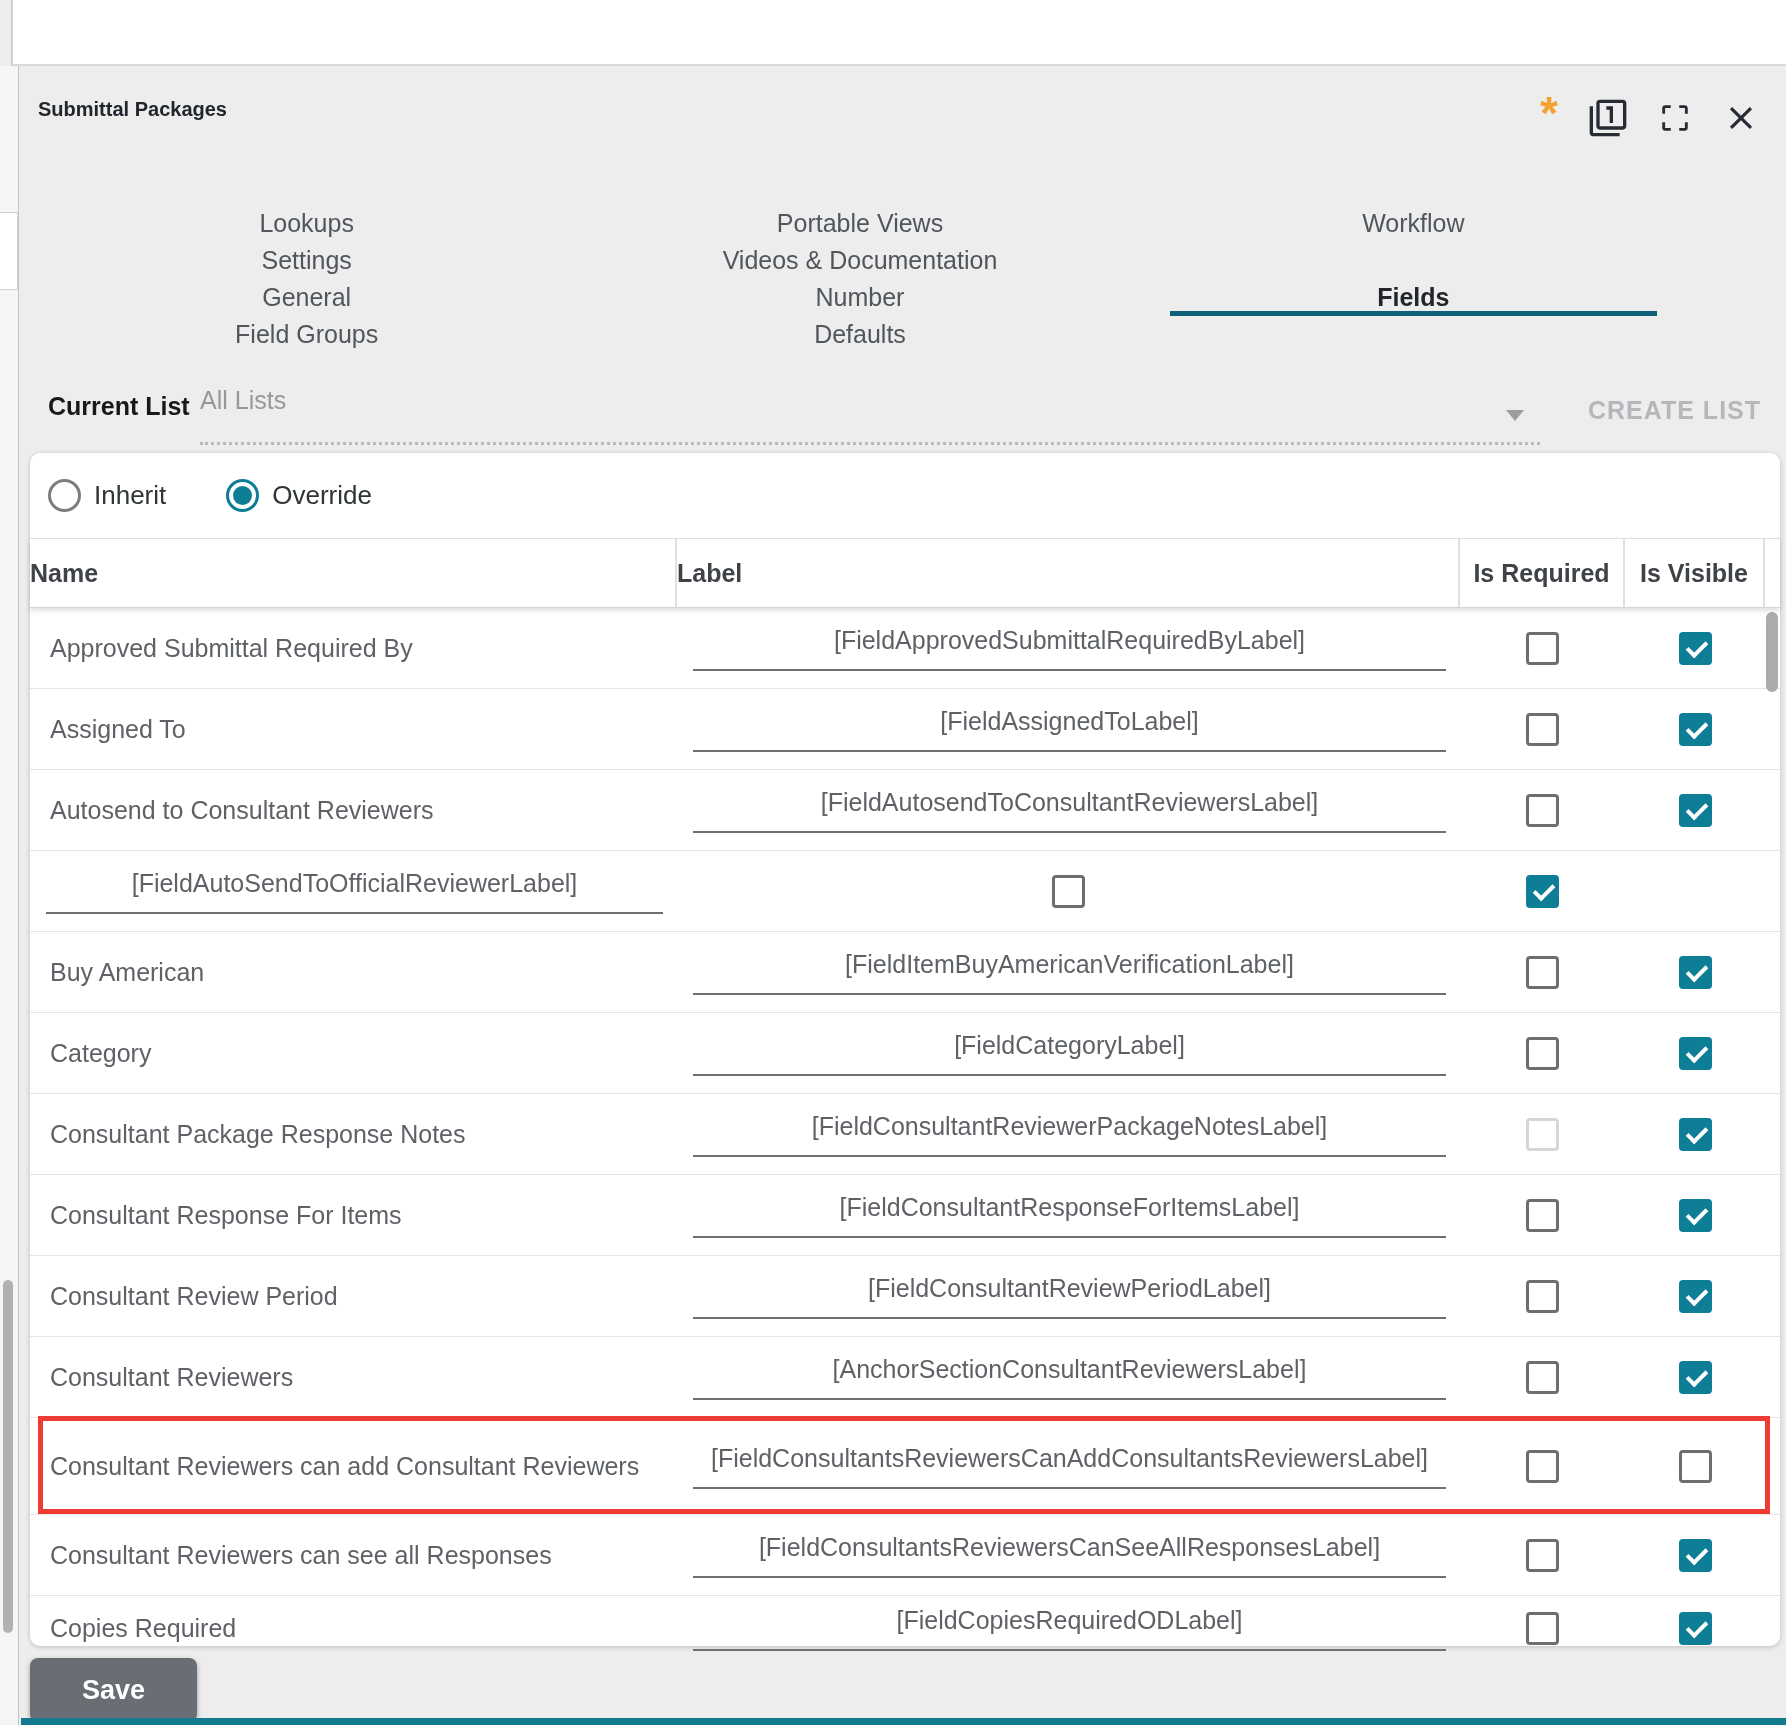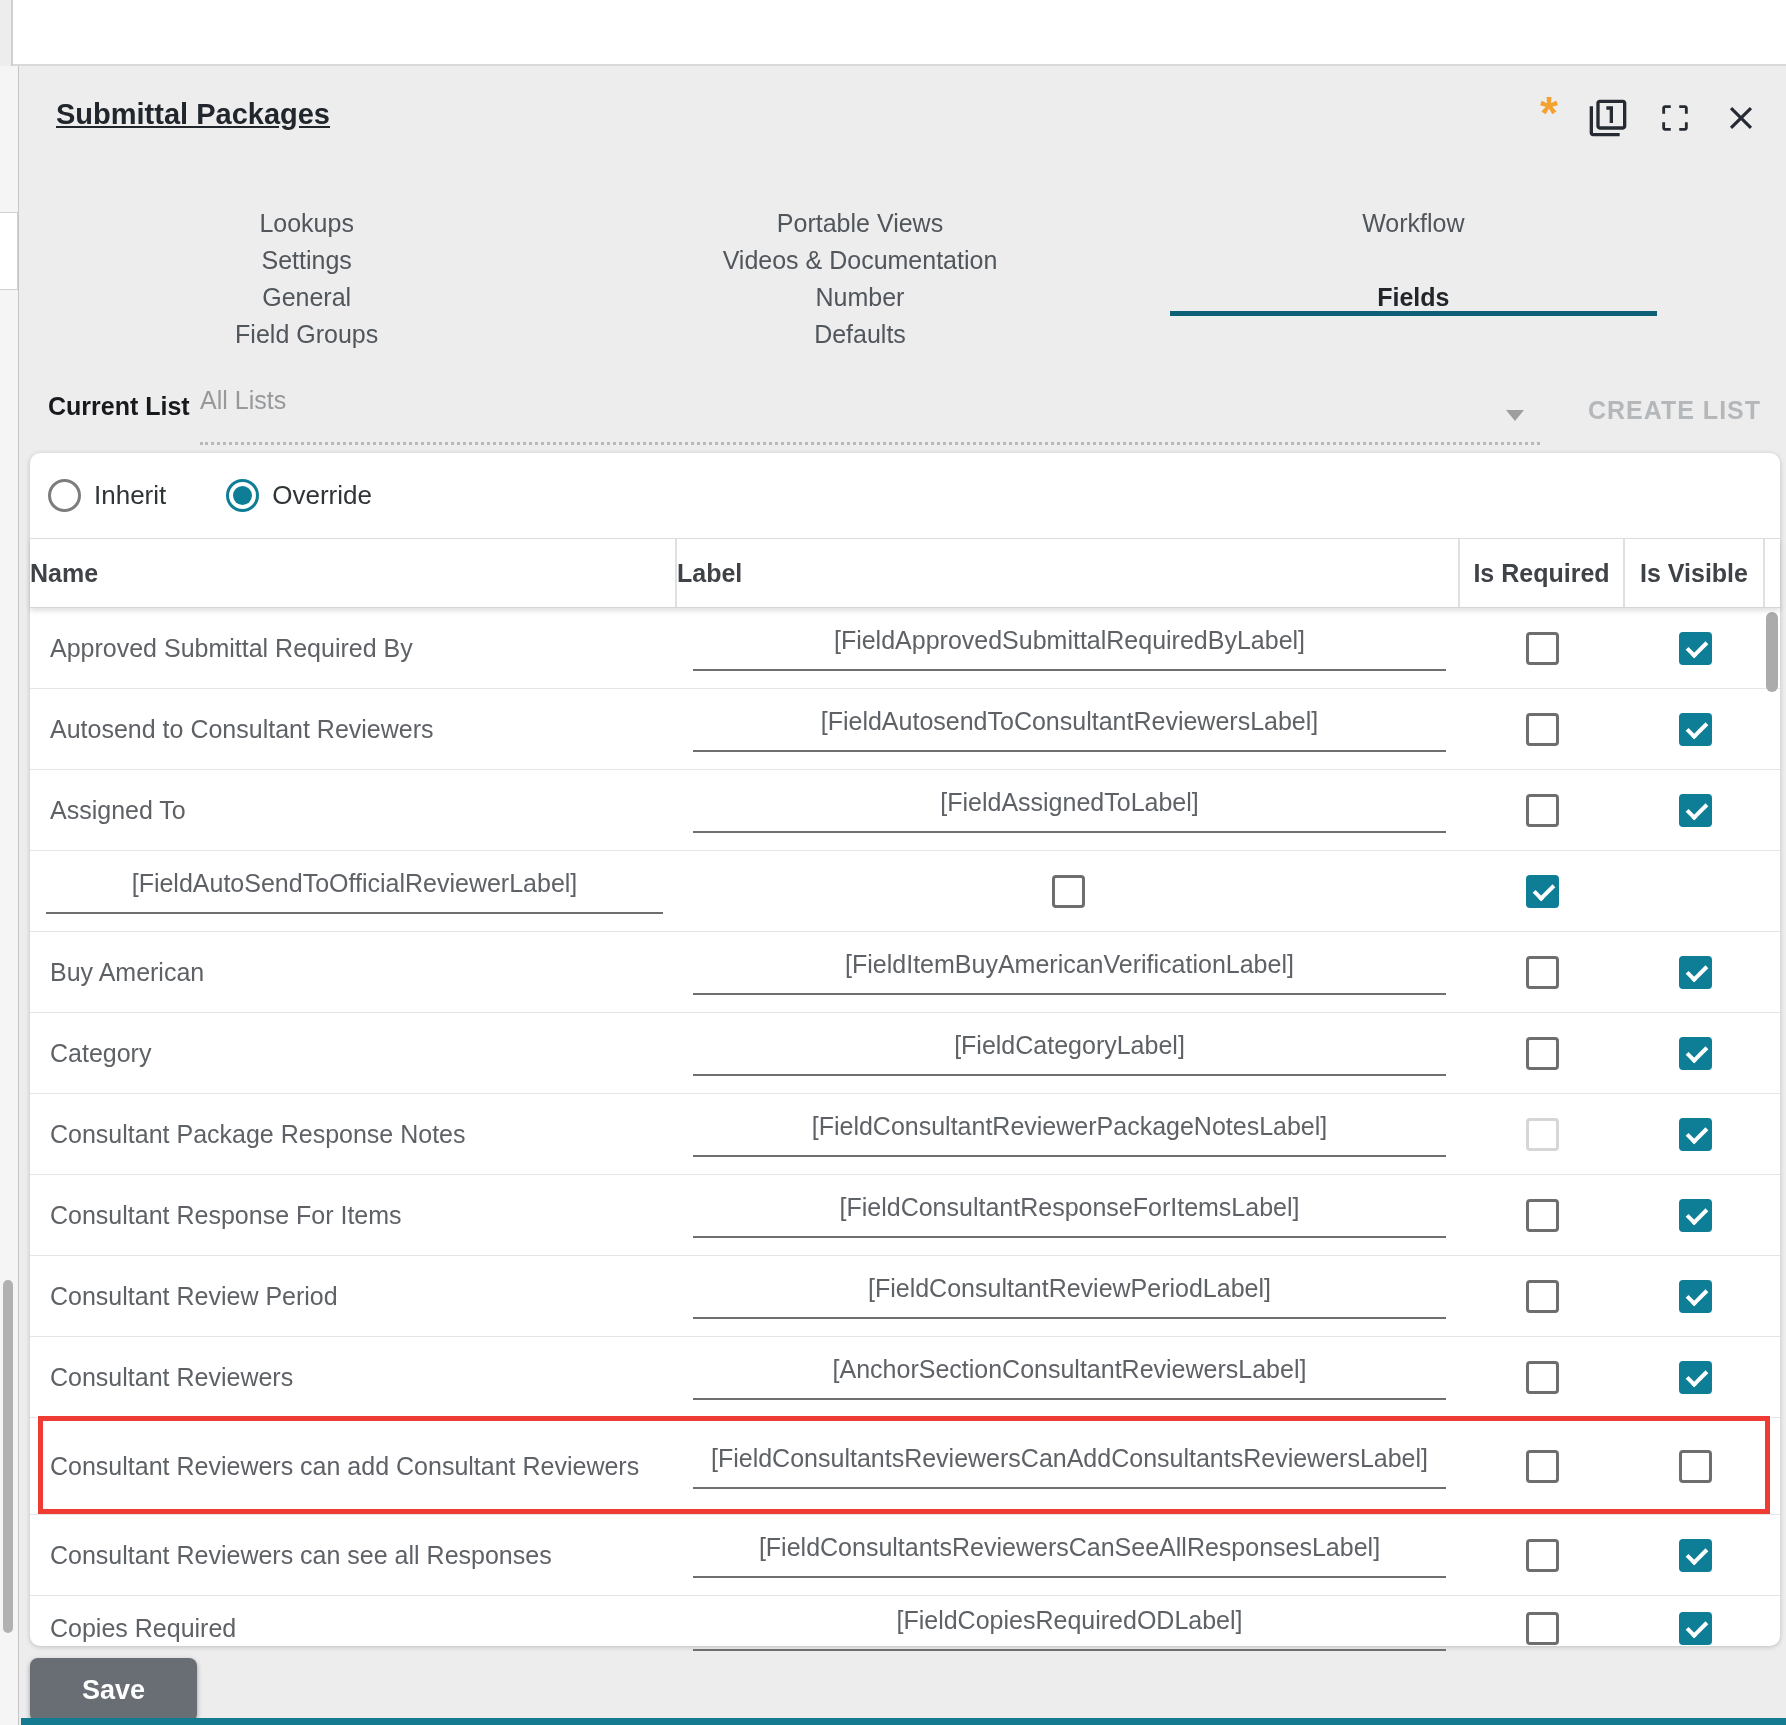--- a/index.html
+++ b/index.html
@@ -11,21 +11,21 @@
   }
   
   .top-window-bar{position:absolute;left:13px;top:0;right:0;height:64px;background:#ffffff;border-bottom:2px solid #d9d9d9;}
   .top-window-bar-edge{position:absolute;left:11px;top:0;width:2px;height:66px;background:#cfcfcf;}
   .left-strip{position:absolute;left:0;top:66px;width:18px;bottom:0;background:#f5f5f5;border-right:1px solid #c6c6c6;}
   .left-fragment{position:absolute;left:0;top:212px;width:17px;height:76px;background:#ffffff;border:1px solid #d0d0d0;border-left:none;}
   .page-scrollbar-thumb{position:absolute;left:3px;top:1280px;width:10px;height:353px;border-radius:6px;background:#b1b1b1;}
   .bottom-accent-bar{position:absolute;left:21px;right:0;bottom:0;height:7px;background:var(--teal-dark);}
 
   
-  .dialog-title{position:absolute;left:56px;top:98px;font-size:29px;font-weight:700;color:#21262c;text-decoration:underline;}
+  .dialog-title{position:absolute;left:38px;top:98px;font-size:20px;font-weight:700;color:#21262c;}
   .titlebar-actions{position:absolute;top:92px;left:1540px;height:52px;display:flex;align-items:center;gap:30px;}
   .unsaved-indicator{color:var(--orange);font-size:46px;font-weight:700;line-height:20px;height:30px;display:inline-block;}
   .icon-btn{display:inline-flex;align-items:center;justify-content:center;cursor:pointer;}
 
   
   .tabs{position:absolute;left:30px;top:205px;width:1660px;}
   .tabs-row{display:grid;grid-template-columns:repeat(3,1fr);height:74px;}
   .tab{position:relative;display:flex;align-items:center;justify-content:center;
        font-size:25px;color:#50565c;cursor:pointer;white-space:nowrap;}
   .tab.active{color:#22262b;font-weight:700;}
@@ -159,36 +159,36 @@
         </div>
         <div class="cell-cb">
           <div class="cb"></div>
         </div>
         <div class="cell-cb">
           <div class="cb checked"></div>
         </div>
         <div class="cell-gutter"></div>
       </div>
       <div class="trow">
+        <div class="cell-name">Assigned To</div>
+        <div class="cell-label">
+          <div class="label-field">[FieldAssignedToLabel]</div>
+        </div>
+        <div class="cell-cb">
+          <div class="cb"></div>
+        </div>
+        <div class="cell-cb">
+          <div class="cb checked"></div>
+        </div>
+        <div class="cell-gutter"></div>
+      </div>
+      <div class="trow">
         <div class="cell-name">Autosend to Consultant Reviewers</div>
         <div class="cell-label">
           <div class="label-field">[FieldAutosendToConsultantReviewersLabel]</div>
-        </div>
-        <div class="cell-cb">
-          <div class="cb"></div>
-        </div>
-        <div class="cell-cb">
-          <div class="cb checked"></div>
-        </div>
-        <div class="cell-gutter"></div>
-      </div>
-      <div class="trow">
-        <div class="cell-name">Assigned To</div>
-        <div class="cell-label">
-          <div class="label-field">[FieldAssignedToLabel]</div>
         </div>
         <div class="cell-cb">
           <div class="cb"></div>
         </div>
         <div class="cell-cb">
           <div class="cb checked"></div>
         </div>
         <div class="cell-gutter"></div>
       </div>
       <div class="trow">

